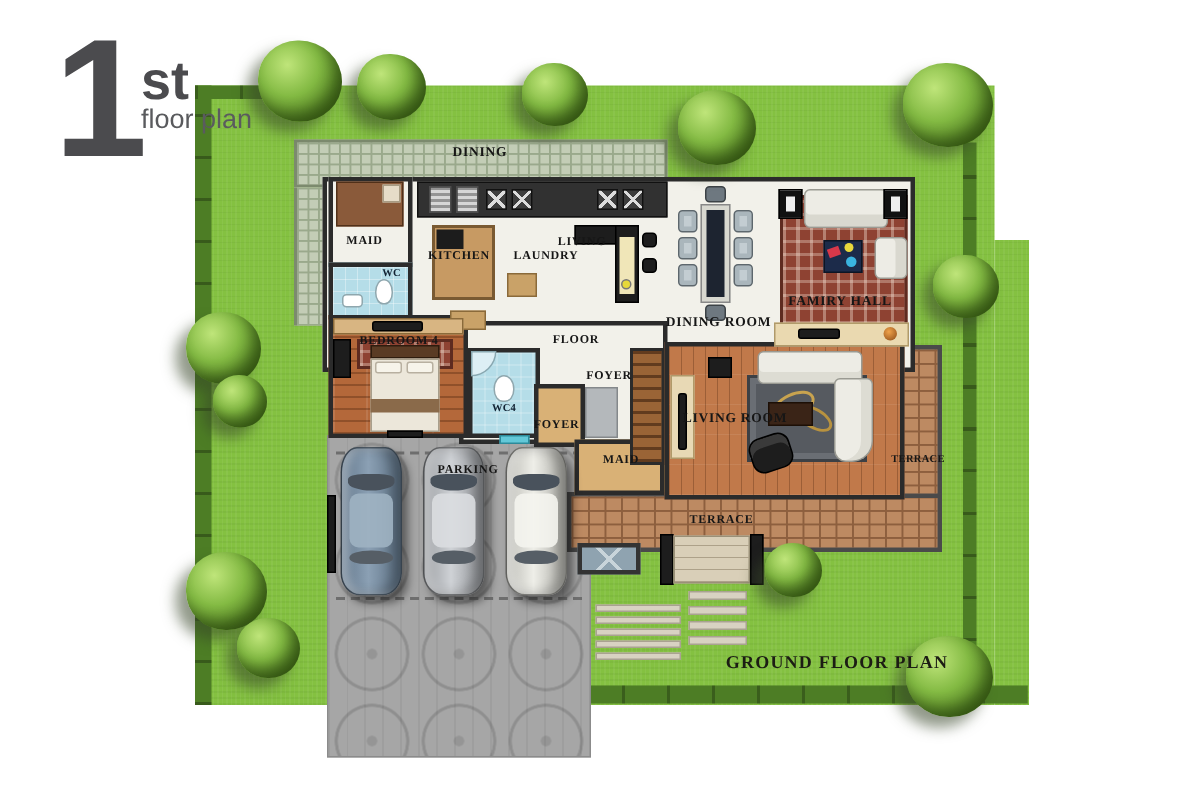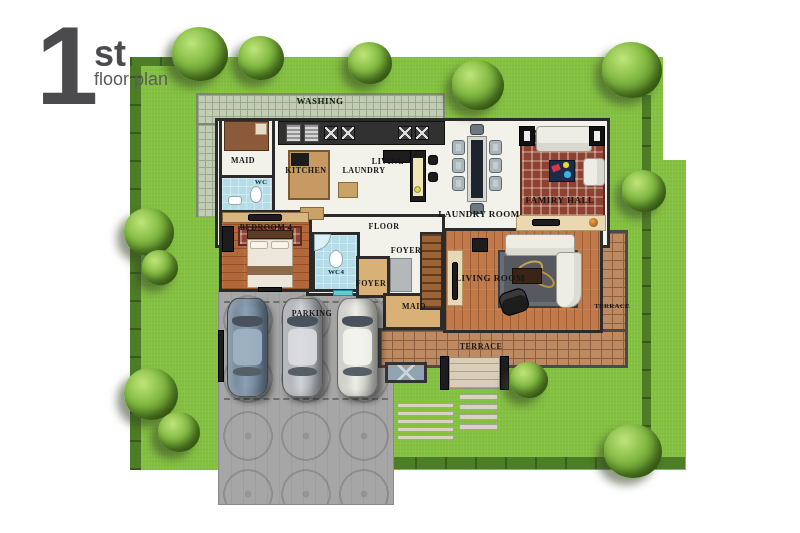--- a/index.html
+++ b/index.html
@@ -227,38 +227,39 @@
   <div class="paver" style="left:397px;top:419px;width:57px;height:5px;"></div>
   <div class="paver" style="left:397px;top:427px;width:57px;height:5px;"></div>
   <div class="paver" style="left:397px;top:435px;width:57px;height:5px;"></div>
   <div class="paver" style="left:459px;top:394px;width:39px;height:6px;"></div>
   <div class="paver" style="left:459px;top:404px;width:39px;height:6px;"></div>
   <div class="paver" style="left:459px;top:414px;width:39px;height:6px;"></div>
   <div class="paver" style="left:459px;top:424px;width:39px;height:6px;"></div>
   <div style="left:385px;top:362px;width:42px;height:21px;background:#8fa3b0;border:3px solid #333;
        background-image:linear-gradient(45deg,transparent 47%,#c8d4da 47% 53%,transparent 53%),linear-gradient(-45deg,transparent 47%,#c8d4da 47% 53%,transparent 53%);"></div>
 
-  <span class="lbl big" style="left:320px;top:101px;">WASHING</span>
+  <span class="lbl big" style="left:320px;top:101px;">DINING</span>
   <span class="lbl" style="left:243px;top:160px;">MAID</span>
   <span class="lbl tiny" style="left:261px;top:182px;color:#123;">WC</span>
   <span class="lbl" style="left:306px;top:170px;">KITCHEN</span>
   <span class="lbl" style="left:364px;top:170px;">LAUNDRY</span>
   <span class="lbl" style="left:388px;top:161px;">LIVING</span>
   <span class="lbl" style="left:266px;top:227px;">BEDROOM 4</span>
   <span class="lbl" style="left:384px;top:226px;">FLOOR</span>
-  <span class="lbl big" style="left:479px;top:214px;">LAUNDRY ROOM</span>
+  <span class="lbl big" style="left:479px;top:214px;">DINING ROOM</span>
   <span class="lbl big" style="left:560px;top:200px;">FAMIRY HALL</span>
   <span class="lbl" style="left:406px;top:250px;">FOYER</span>
   <span class="lbl tiny" style="left:336px;top:272px;color:#123;">WC4</span>
   <span class="lbl" style="left:371px;top:283px;">FOYER</span>
   <span class="lbl" style="left:414px;top:306px;">MAID</span>
   <span class="lbl big" style="left:490px;top:278px;">LIVING ROOM</span>
   <span class="lbl" style="left:312px;top:313px;">PARKING</span>
   <span class="lbl tiny" style="left:612px;top:306px;">TERRACE</span>
   <span class="lbl" style="left:481px;top:346px;">TERRACE</span>
+  <span class="caption" style="left:558px;top:442px;">GROUND FLOOR PLAN</span>
 
   <div class="tree" style="left:172px;top:27px;width:56px;height:54px;"></div>
   <div class="tree" style="left:238px;top:36px;width:46px;height:44px;"></div>
   <div class="tree" style="left:348px;top:42px;width:44px;height:42px;"></div>
   <div class="tree" style="left:452px;top:60px;width:52px;height:50px;"></div>
   <div class="tree" style="left:602px;top:42px;width:60px;height:56px;"></div>
   <div class="tree" style="left:622px;top:170px;width:44px;height:42px;"></div>
   <div class="tree" style="left:124px;top:208px;width:50px;height:48px;"></div>
   <div class="tree" style="left:142px;top:250px;width:36px;height:35px;"></div>
   <div class="tree" style="left:124px;top:368px;width:54px;height:52px;"></div>

